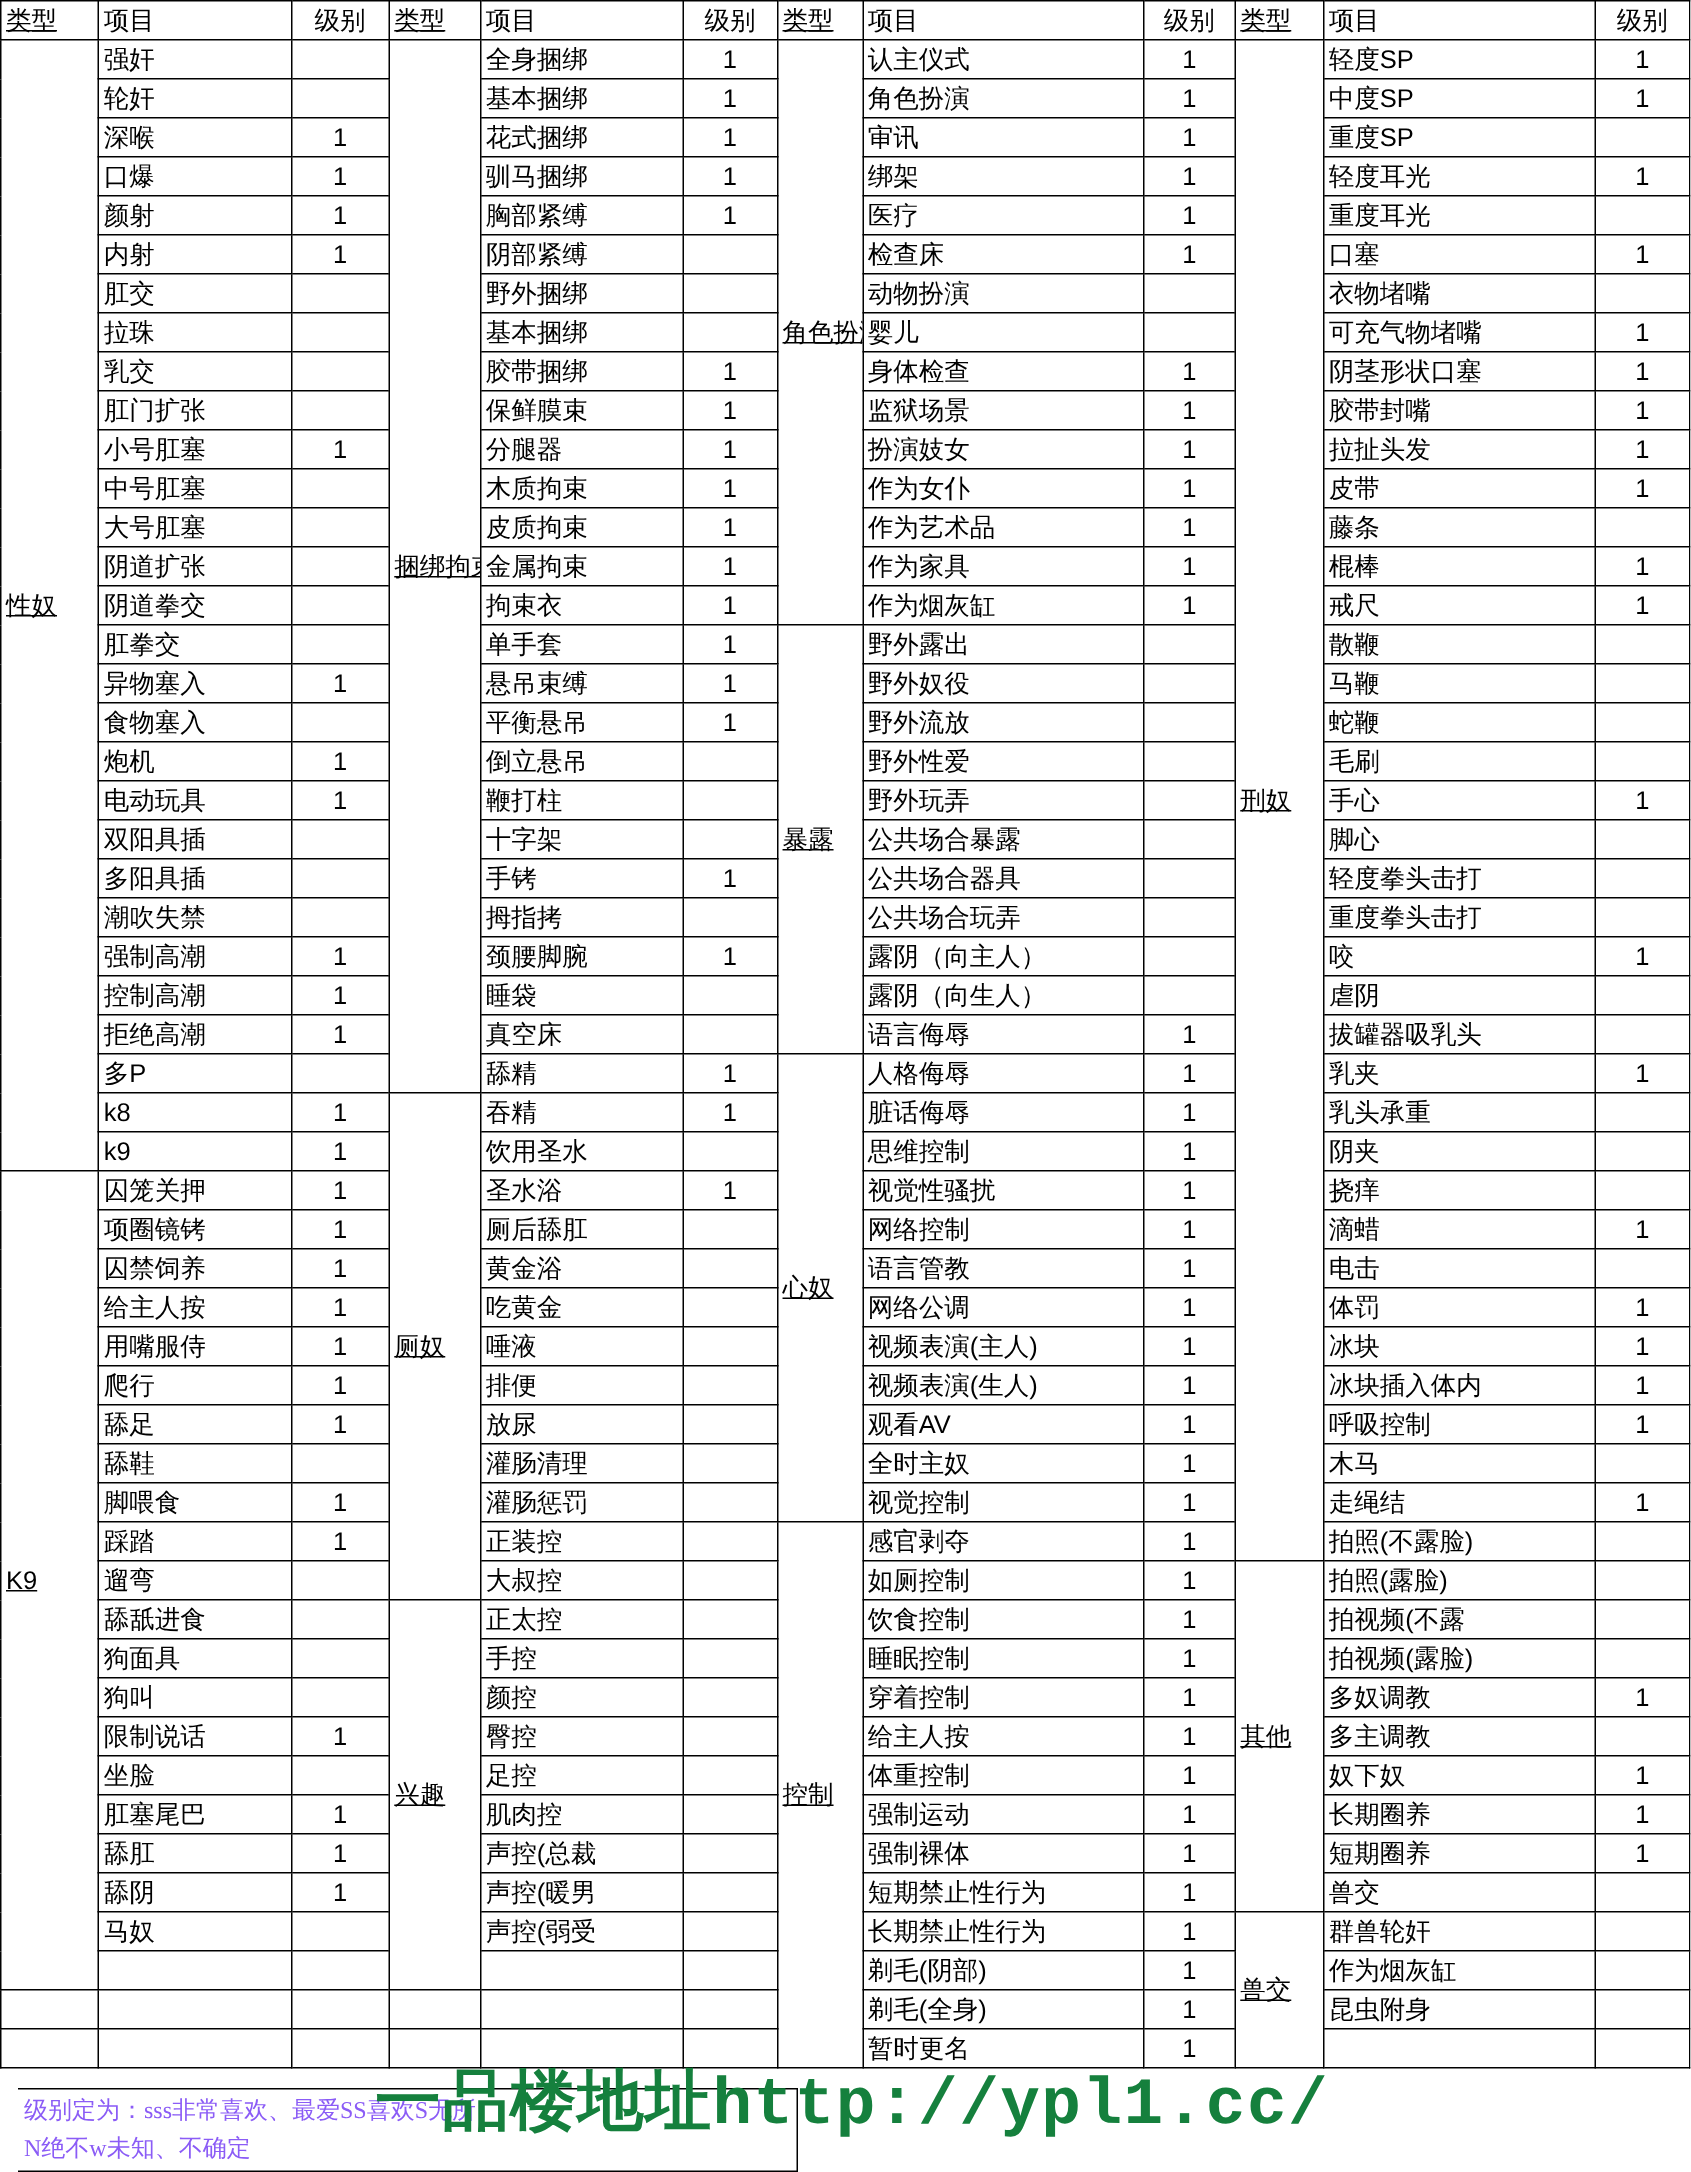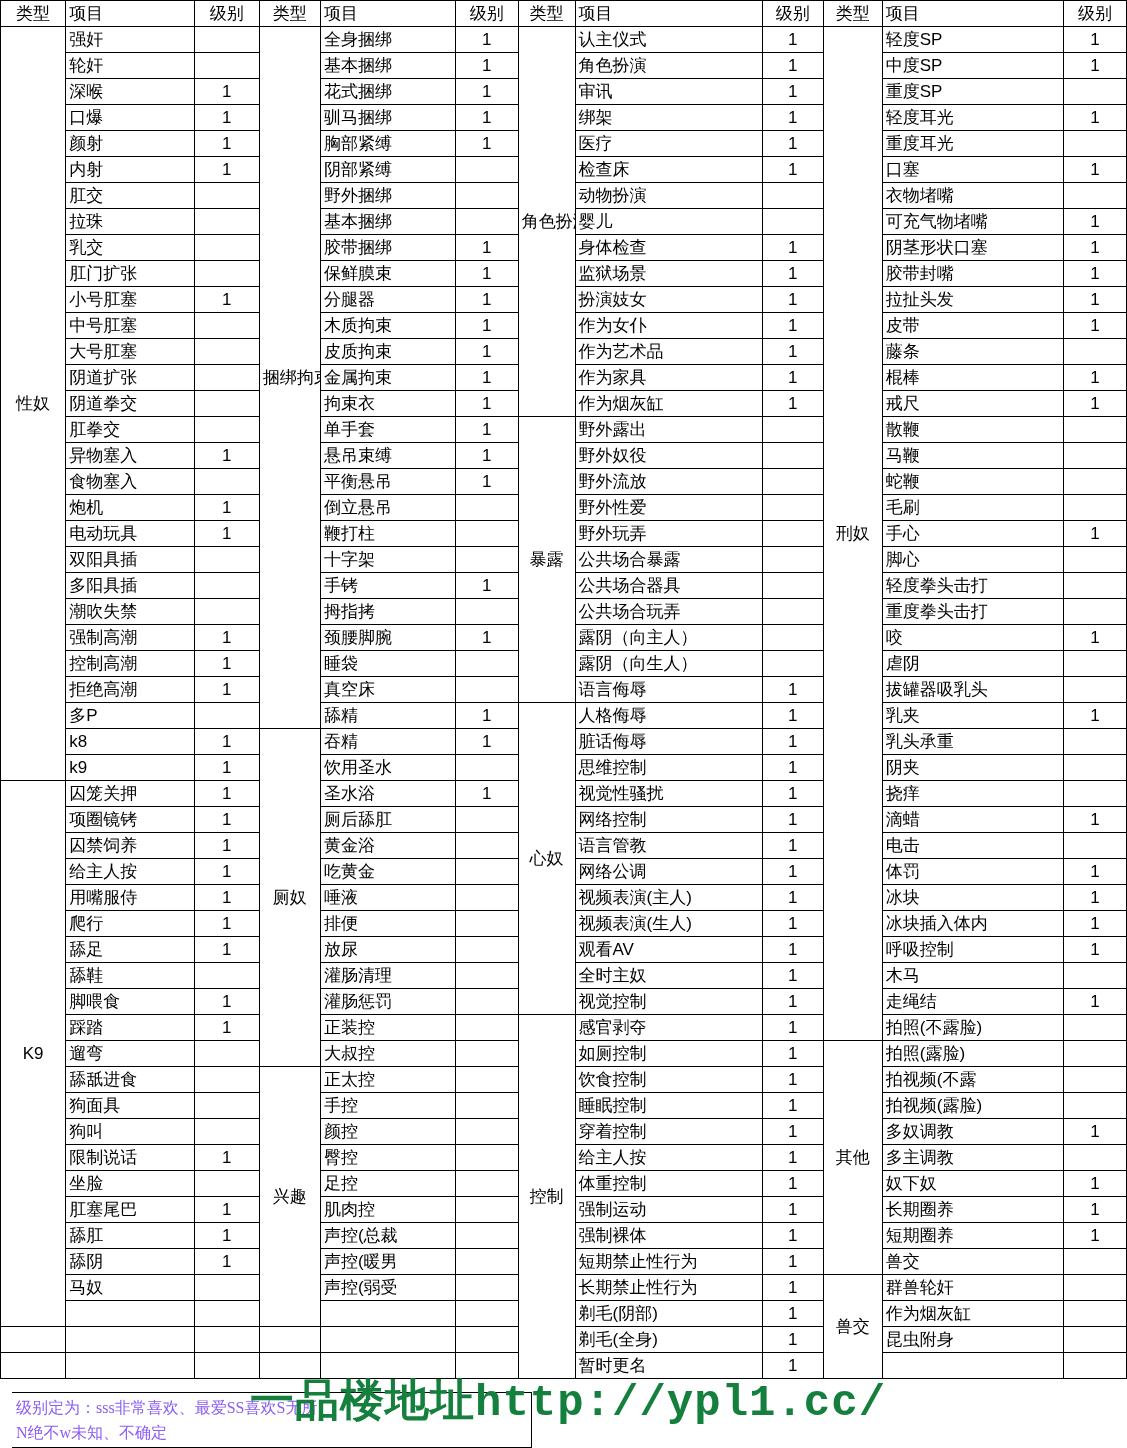--- a/index.html
+++ b/index.html
@@ -20,21 +20,21 @@
   table.grid td{
     border:1px solid #000;
     height:26px;
     padding:0 3px;
     box-sizing:border-box;
     white-space:nowrap;
     overflow:hidden;
     vertical-align:middle;
     line-height:24px;
   }
-  td.cat{ text-align:center; vertical-align:middle; }
+  td.cat{ text-align:left; vertical-align:middle;text-decoration:underline; }
   td.item{ text-align:left; }
   td.lvl{ text-align:center; }
   td.blank{ border:1px solid #000; }
   .hdr{ font-weight:normal; }
   
   col.c-cat{width:62px;}
   col.c-item{width:122px;}
   col.c-lvl{width:62px;}
   col.c-cat2{width:58px;}
   col.c-item2{width:128px;}

